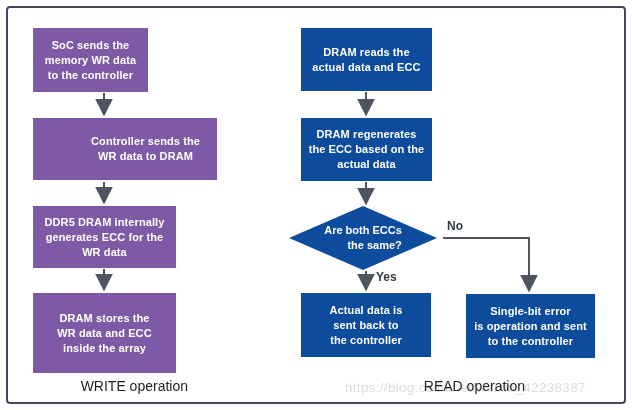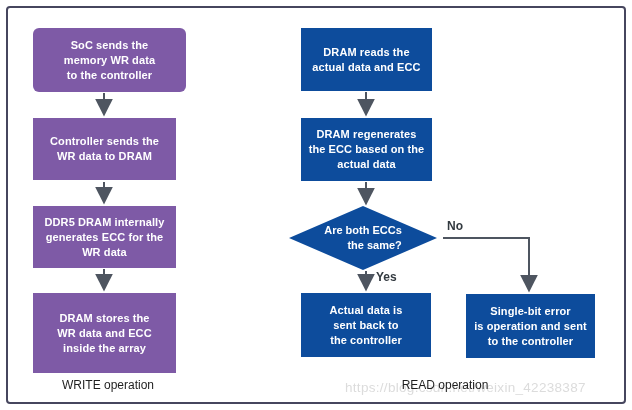--- a/index.html
+++ b/index.html
@@ -68,38 +68,38 @@
   .branch-label {
     position: absolute;
     font-weight: 700;
     font-size: 12px;
     color: #333a40;
   }
   .op-label {
     position: absolute;
     top: 378px;
     width: 160px;
-    text-align: center;
-    font-size: 12px;
+    text-align: right;
+    font-size: 14px;
     font-weight: 500;
     color: var(--label_text);
     z-index: 2;
   }
   .watermark {
     position: absolute;
     left: 345px; top: 380px;
     font-size: 13.5px;
     letter-spacing: 0.3px;
     color: var(--watermark);
     z-index: 1;
     white-space: nowrap;
   }
   
-  .w1 { left: 33px;  top: 28px;  width: 153px; height: 64px; border-radius: 6px; }
-  .w2 { left: 33px;  top: 118px; width: 143px; height: 62px; }
+  .w1 { left: 33px;  top: 28px;  width: 115px; height: 64px; }
+  .w2 { left: 33px;  top: 118px; width: 143px; height: 62px; padding-left: 41px; }
   .w3 { left: 33px;  top: 206px; width: 143px; height: 62px; }
   .w4 { left: 33px;  top: 293px; width: 143px; height: 80px; }
   .r1 { left: 301px; top: 28px;  width: 131px; height: 63px; }
   .r2 { left: 301px; top: 118px; width: 131px; height: 63px; }
   .r3 { left: 301px; top: 293px; width: 130px; height: 64px; }
   .r4 { left: 466px; top: 294px; width: 129px; height: 64px; }
 </style>
 </head>
 <body>
 

